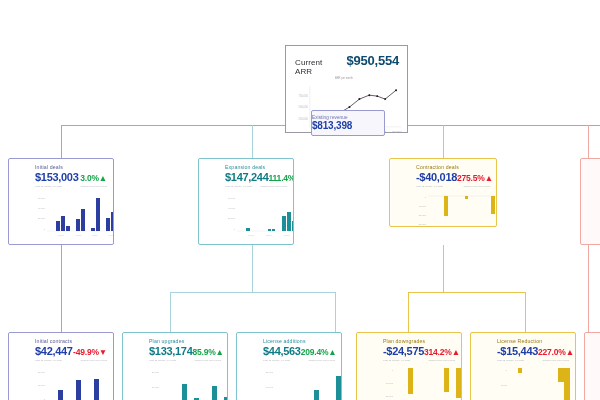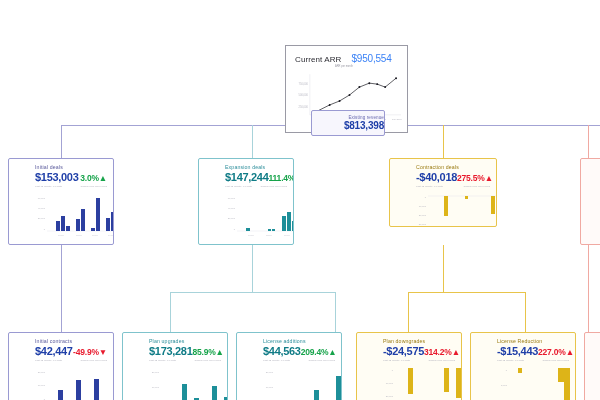--- a/index.html
+++ b/index.html
@@ -13,21 +13,21 @@
   svg.lines{position:absolute;left:0;top:0;width:600px;height:400px;pointer-events:none;}
 
   .card{
     position:absolute;background:#ffffff;border:1px solid #c9c9d6;
     box-sizing:border-box;overflow:hidden;
   }
   
   .arr{left:285px;top:5px;width:123px;height:88px;border:1px solid #9a9aa5;margin-top:40px;}
   .arr-head{display:flex;align-items:baseline;gap:10px;padding:7px 8px 0 9px;}
   .arr-title{font-size:8px;color:#2c2c33;letter-spacing:.1px;}
-  .arr-val{font-size:10px;font-weight:normal;color:#3b82f6;letter-spacing:-.2px;}
+  .arr-val{font-size:13px;font-weight:bold;color:#0c4a6e;letter-spacing:-.2px;}
   .arr-sub{font-size:2.6px;color:#9a9aa5;margin-top:1px;padding-left:1px;}
   .arr-plot{position:relative;margin:3px 6px 0 6px;height:54px;}
 
   
   .mcard{border-radius:2px;padding-left:20px;}
   .mhead{padding:5px 6px 0 6px;}
   .mname{font-size:5.2px;letter-spacing:.15px;margin-bottom:2px;}
   .mrow{display:flex;align-items:baseline;justify-content:space-between;}
   .mval{font-size:11px;font-weight:bold;letter-spacing:-.3px;line-height:1;}
   .mdelta{font-size:8.5px;font-weight:bold;letter-spacing:-.2px;line-height:1;white-space:nowrap;text-align:right;}
@@ -50,21 +50,21 @@
   .v-gold .mname{color:#9a7b12;}
   .v-gold .mval{color:#1f3fa8;}
   .v-red{border-color:#f0a9a2;background:#fffaf9;}
   .v-red .mname{color:#c0483c;}
   .v-red .mval{color:#1f3fa8;}
 
   
   .pill{
     position:absolute;left:311px;top:110px;width:74px;height:26px;
     background:#f7f6fd;border:1px solid #9a9ad2;border-radius:2px;
-    display:flex;flex-direction:column;align-items:flex-end;justify-content:center;
+    display:flex;flex-direction:column;align-items:flex-start;justify-content:center;
     box-sizing:border-box;
   }
   .pill-name{font-size:4.6px;color:#6a6ab0;letter-spacing:.1px;}
   .pill-val{font-size:10px;font-weight:bold;color:#1f3fa8;letter-spacing:-.2px;line-height:1.15;}
 </style>
 </head>
 <body>
 
 <div id="canvas">
 
@@ -294,21 +294,21 @@
           <rect x="83" y="8" width="5" height="36"></rect>
         </g>
       </svg>
     </div>
   </div>
 
   <div class="card mcard v-teal" style="left:122px;top:332px;width:106px;height:80px;">
     <div class="mhead">
       <div class="mname">Plan upgrades</div>
       <div class="mrow">
-        <span class="mval">$173,281</span>
+        <span class="mval">$133,174</span>
         <span class="mdelta up"><span>85.9%</span><span>▲</span></span>
       </div>
       <div class="capline">
         <span class="mcap">Last 12 month / 7.0 data</span>
         <span class="mcap2">Change from prior period</span>
       </div>
     </div>
     <div class="mplot">
       <svg viewBox="0 0 96 44" width="96" height="44">
         <text x="11" y="9" font-size="2.4" fill="#b9b9c2" text-anchor="end">20,000</text>

